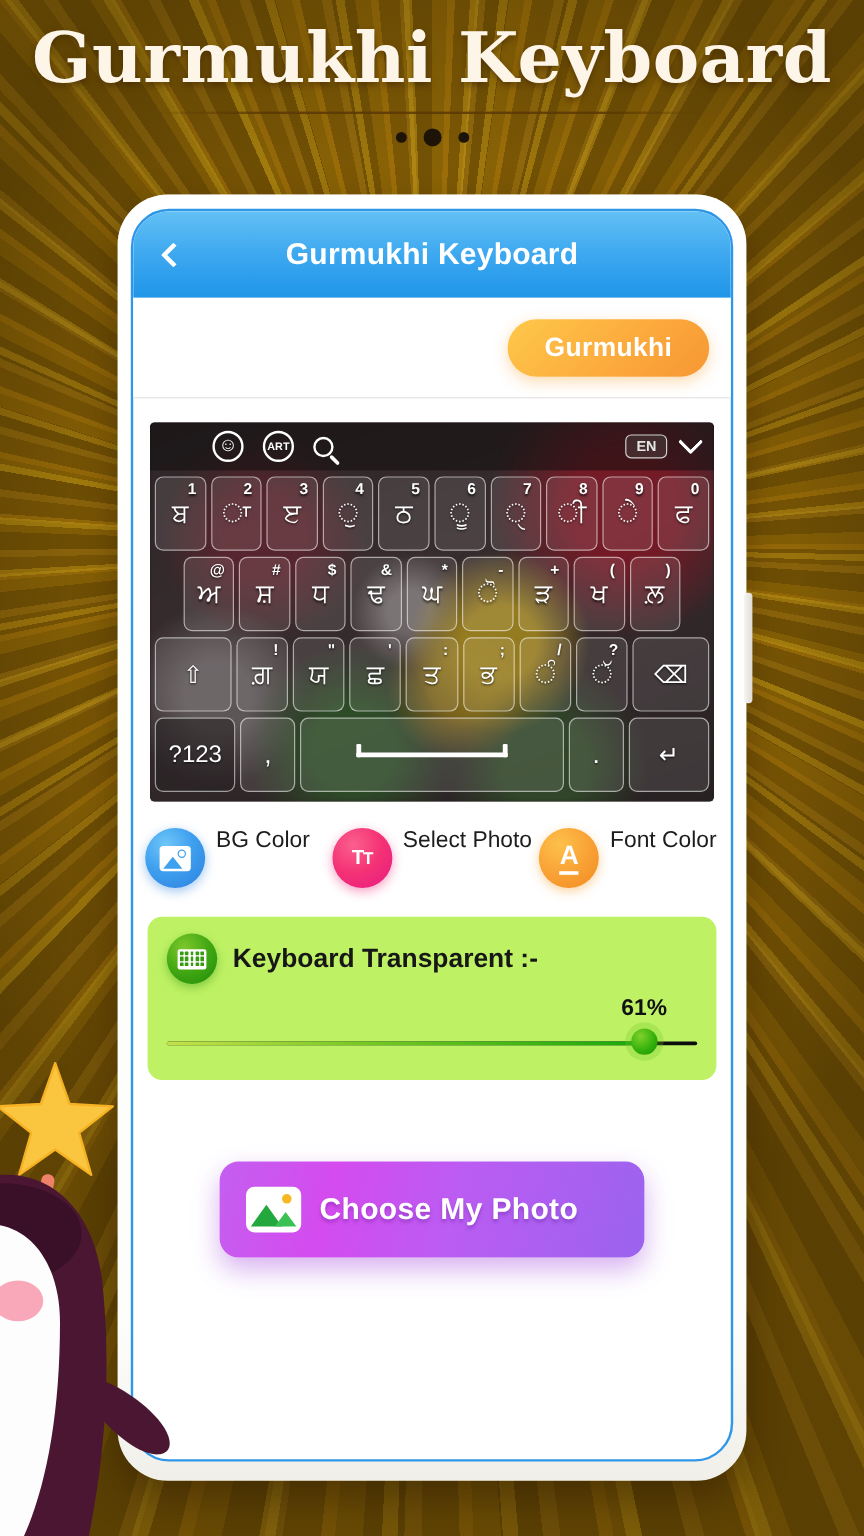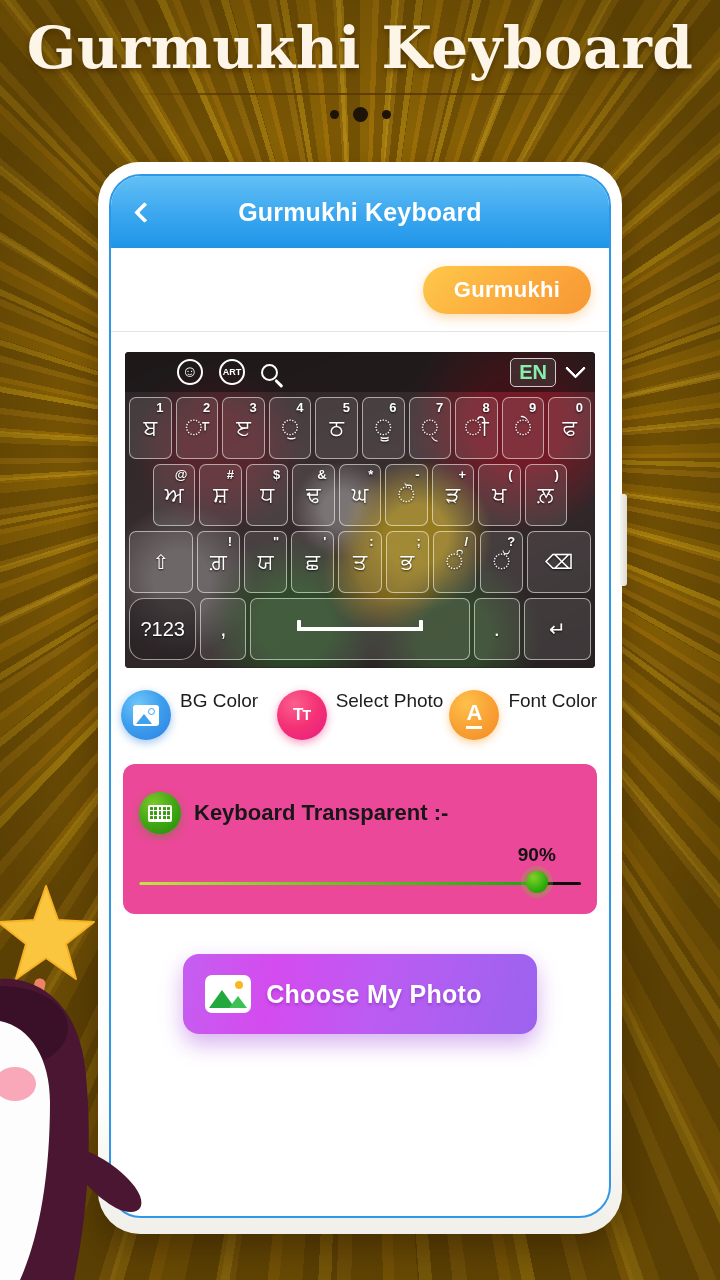--- a/index.html
+++ b/index.html
@@ -199,21 +199,21 @@
     position: relative;
   }
   .ic-search::after {
     content:""; position: absolute; right: -8px; bottom: -6px;
     width: 10px; height: 2.5px; background: #fff; border-radius: 2px;
     transform: rotate(45deg);
   }
   .tb-right { margin-left: auto; display: flex; align-items: center; gap: 12px; }
   .en-badge {
     border: 1.5px solid #cfcfcf; border-radius: 5px;
-    color: #86efac; font-size: 20px; font-weight: 700;
+    color: #e5e5e5; font-size: 12px; font-weight: 700;
     padding: 2px 8px;
     background: rgba(80,70,72,.45);
   }
   .chev-down {
     width: 15px; height: 15px;
     border-right: 3px solid #fff; border-bottom: 3px solid #fff;
     transform: rotate(45deg) translate(-3px,-3px);
     border-radius: 2px;
   }
 
@@ -231,21 +231,21 @@
     text-shadow: 0 1px 2px rgba(0,0,0,.75);
   }
   .key .sup {
     position: absolute; top: 2px; right: 7px;
     font-size: 13px; font-weight: 600;
     text-shadow: 0 1px 2px rgba(0,0,0,.8);
   }
   .key.wide15 { flex: 1.5 1 0; }
   .key.wide-space { flex: 5 1 0; }
   .key.fn { font-size: 20px; }
-  .key.dark { background: rgba(40,34,36,.55); border-radius: 15px; }
+  .key.dark { background: rgba(40,34,36,.55); }
 
   .sym-space { width: 58%; height: 4px; background: #fff; border-radius: 1px; position: relative; }
   .sym-space::before, .sym-space::after {
     content:""; position:absolute; top:-7px; width:4px; height:11px; background:#fff; border-radius:1px;
   }
   .sym-space::before { left:0; } .sym-space::after { right:0; }
 
   .sym-shift { font-size: 27px; }
   .sym-bksp { font-size: 24px; }
   .sym-enter { font-size: 27px; }
@@ -283,23 +283,23 @@
   .glyph-img::after {
     content:""; position:absolute; right:4px; top:3px;
     width:5px; height:5px; border:1.6px solid #3fa0ee; border-radius:50%;
   }
   .glyph-tt { font-size: 17px; letter-spacing: -1px; }
   .glyph-a  { font-size: 22px; line-height: 1; border-bottom: 3px solid #fff; padding-bottom: 2px; }
 
   
   .transcard {
     margin: 24px 12px 0;
-    background: #ec4899;
+    background: #bef264;
     border-radius: 12px;
-    padding: 28px 16px 18px;
+    padding: 14px 16px 18px;
   }
   .trans-head { display: flex; align-items: center; gap: 13px; }
   .kbd-circle {
     width: 42px; height: 42px; border-radius: 50%;
     background: radial-gradient(circle at 35% 28%, #7ec82a 0%, #41a713 50%, #1f8a07 100%);
     box-shadow: 0 3px 8px rgba(55,150,20,.45);
     display:flex; align-items:center; justify-content:center;
     flex: none;
   }
   .kbd-glyph {
@@ -327,21 +327,21 @@
   }
   .slider-thumb {
     position: absolute; top: 38px;
     width: 22px; height: 22px; border-radius: 50%;
     transform: translate(-50%,-50%);
     background: radial-gradient(circle at 35% 30%, #7fd12a 0%, #2fae0a 60%, #1b8f05 100%);
     box-shadow: 0 0 0 5px rgba(110,200,40,.28);
   }
 
   
-  .choose-wrap { display: flex; justify-content: center; margin-top: 40px; }
+  .choose-wrap { display: flex; justify-content: center; margin-top: 68px; }
   .choose-btn {
     width: 354px; height: 80px;
     border-radius: 16px;
     background: linear-gradient(105deg,#c45ff0 0%,#d44bee 26%,#bb5cf2 55%,#9b63ef 100%);
     box-shadow: 0 10px 22px rgba(160,70,220,.42);
     display: flex; align-items: center;
     padding: 0 22px;
     position: relative;
   }
   .choose-icon {
@@ -610,21 +610,21 @@
               <i></i>
                 <i></i>
                 <i></i>
                 <i></i>
                 <i></i>
             </span>
           </span>
           <span class="trans-title">Keyboard Transparent :-</span>
         </div>
         <div class="slider-area">
-          <span class="slider-val" id="sval" style="left: 90%;">90%</span>
+          <span class="slider-val" id="sval" style="left: 90%;">61%</span>
           <span class="slider-track">
             <span class="slider-fill" id="sfill" style="width: 90%;"></span>
           </span>
           <span class="slider-thumb" id="sthumb" style="left: 90%;"></span>
         </div>
       </div>
 
       <div class="choose-wrap">
         <div class="choose-btn">
           <span class="choose-icon">

